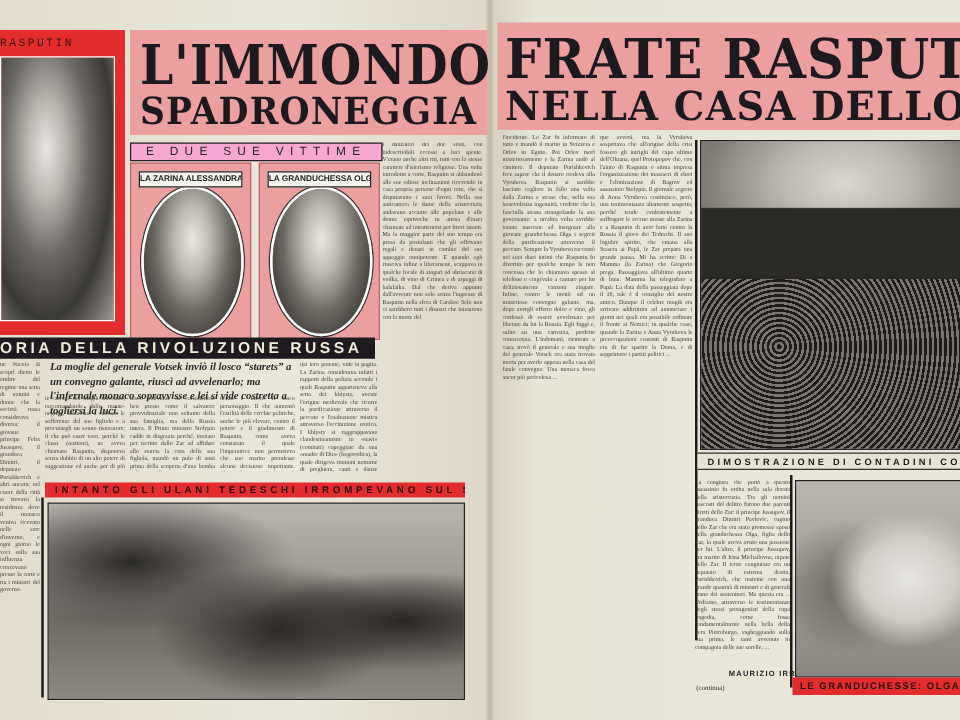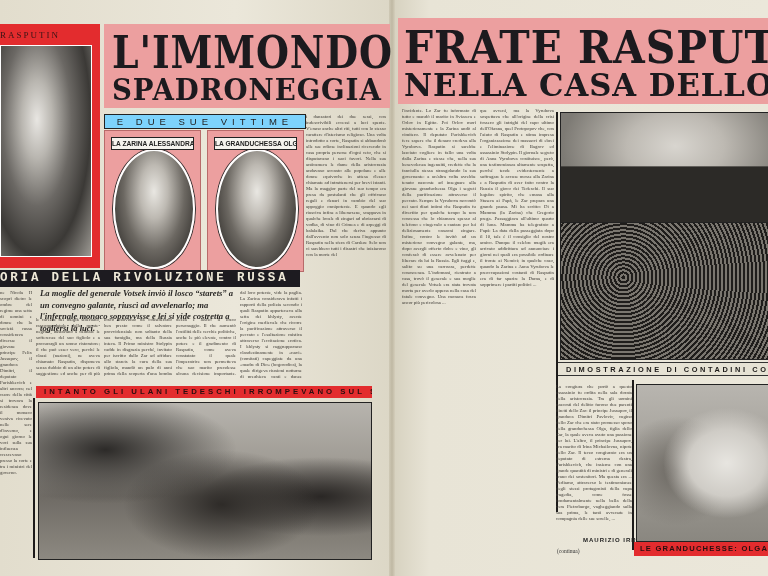--- a/index.html
+++ b/index.html
@@ -7,30 +7,30 @@
   .page { position:absolute; top:0; height:576px; background:#e6e2d4; }
   .page.left { left:0; width:392px; background:linear-gradient(90deg,#e2ddcd 0%,#ebe7da 60%,#dcd7c6 100%); }
   .page.right { left:392px; width:376px; background:linear-gradient(90deg,#d6d1bf 0%,#e8e4d6 10%,#ebe7da 100%); }
   .gutter { position:absolute; left:389px; top:0; width:6px; height:576px; background:linear-gradient(90deg,#cfc9b6,#bfb8a3,#d4cebb); }
   .topshadow { position:absolute; left:0; top:0; width:768px; height:8px; background:linear-gradient(#8a8270,#cfc9b6); }
 
   .headline-band { position:absolute; background:#ec9f9f; }
   .headline { position:absolute; font-family:"DejaVu Serif", serif; font-weight:bold; color:#1c1a1e; white-space:nowrap; letter-spacing:1px; transform-origin:left top; }
 
   .rasputin-frame { position:absolute; left:0; top:24px; width:100px; height:244px; background:#e32c2e; }
-  .rasputin-label { position:absolute; left:0; top:30px; font-family:Liberation Serif, serif; font-size:9px; letter-spacing:2px; color:#3a1516; }
+  .rasputin-label { position:absolute; left:0; top:30px; font-family:Liberation Mono, monospace; font-size:9px; letter-spacing:2px; color:#3a1516; }
   .rasputin-photo { position:absolute; left:0; top:45px; width:90px; height:210px; background:radial-gradient(ellipse at 40% 35%, #e8e6e2 0%, #b9b6b0 20%, #6b6864 45%, #3b3936 70%, #9d9a94 100%); border:1px solid #fff; }
 
-  .victims-box { position:absolute; left:104px; top:114px; width:200px; height:13px; border:1px solid #222; background:#7dd3fc; font-family:"Liberation Sans", sans-serif; font-size:9.5px; letter-spacing:5px; text-align:center; line-height:13px; color:#222; }
+  .victims-box { position:absolute; left:104px; top:114px; width:200px; height:13px; border:1px solid #222; background:#f9a8d4; font-family:"Liberation Sans", sans-serif; font-size:9.5px; letter-spacing:5px; text-align:center; line-height:13px; color:#222; }
   .portrait-card { position:absolute; top:130px; width:95px; height:140px; background:#ec9f9f; border:1px solid #b86a6a; }
   .portrait-label { position:absolute; top:6px; left:6px; right:6px; height:11px; background:#f5f3ee; border:1px solid #222; font-family:"Liberation Sans", sans-serif; font-size:6.6px; font-weight:bold; text-align:center; line-height:11px; color:#222; white-space:nowrap; overflow:hidden; }
   .portrait-oval { position:absolute; left:8px; top:18px; width:78px; height:116px; border-radius:50%; border:2px solid #fff; box-shadow:0 0 0 1px #333; background:radial-gradient(ellipse at 50% 35%, #e9e7e2 0%, #bdb9b2 25%, #6c6862 55%, #403d39 80%); }
 
   .ticker-bar { position:absolute; left:0; top:270px; width:300px; height:17px; background:#1d1b20; }
-  .ticker-text { position:absolute; left:0; top:270px; font-family:Liberation Mono, monospace; font-weight:bold; font-size:12.5px; letter-spacing:2.8px; color:#efe9d8; line-height:17px; white-space:nowrap; }
+  .ticker-text { position:absolute; left:0; top:270px; font-family:Liberation Sans, sans-serif; font-weight:bold; font-size:12.5px; letter-spacing:2.8px; color:#efe9d8; line-height:17px; white-space:nowrap; }
 
   .lede { position:absolute; left:40px; top:288px; width:195px; font-family:"Liberation Serif", serif; font-style:italic; font-weight:bold; font-size:8.6px; line-height:11.5px; color:#2a2826; }
 
   .col { position:absolute; font-family:"Liberation Serif", serif; font-size:4.8px; line-height:6px; color:#3d3a35; text-align:justify; overflow:hidden; }
 
   .caption-red { position:absolute; background:#e32c2e; font-family:"Liberation Sans", sans-serif; font-weight:bold; color:#2a0f0f; white-space:nowrap; overflow:hidden; }
   .caption-plain { position:absolute; background:#e6e2d4; border-top:1px solid #333; border-bottom:1px solid #333; font-family:"Liberation Sans", sans-serif; font-weight:bold; color:#1d1b1a; white-space:nowrap; overflow:hidden; }
 
   .photo { position:absolute; border:1px solid #222; }
   .cavalry { background:

